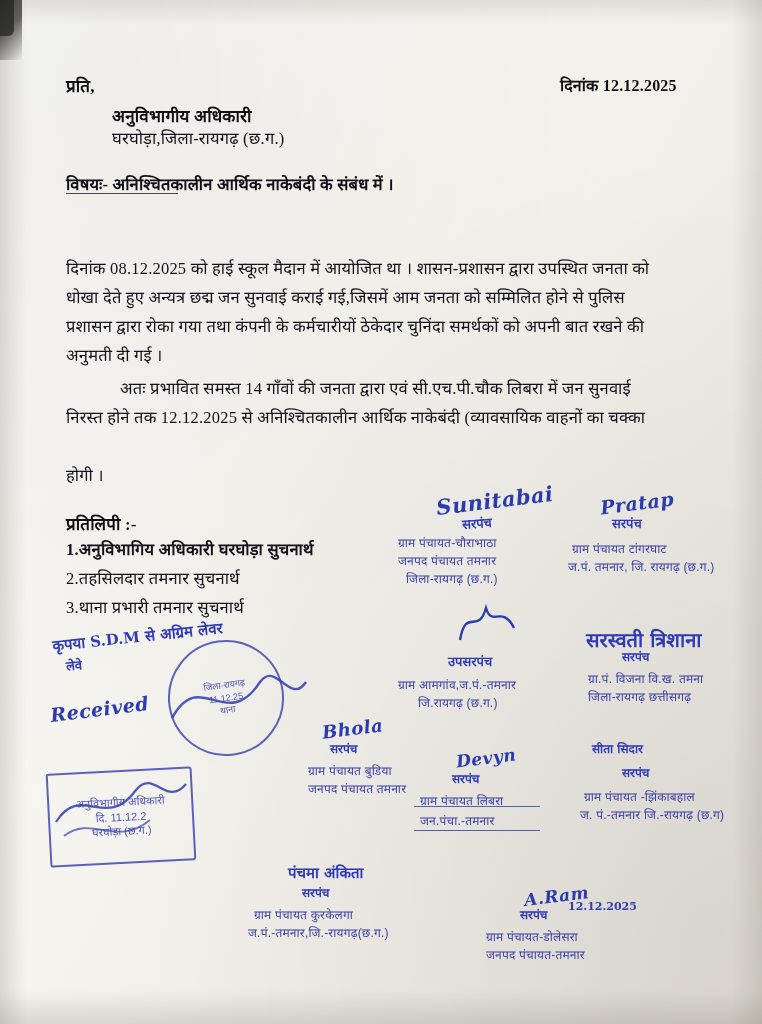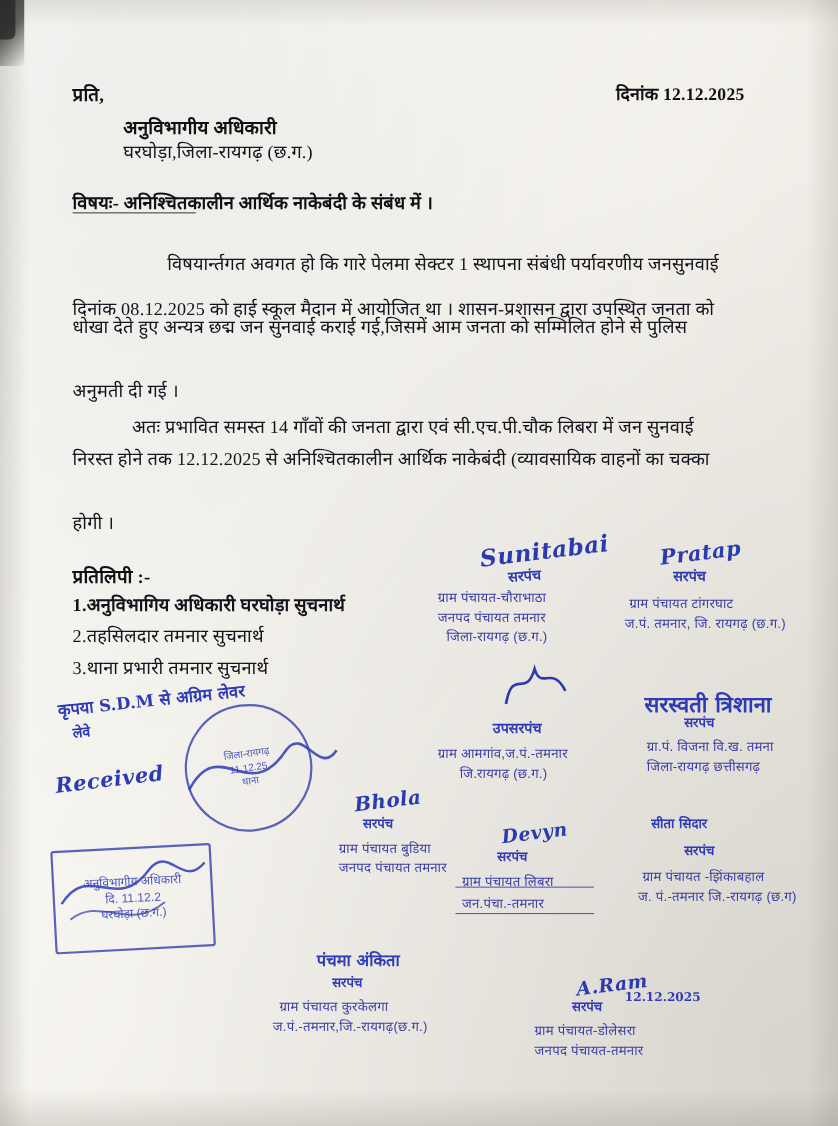--- a/index.html
+++ b/index.html
@@ -123,23 +123,23 @@
 
   <div class="txt date" style="left:560px;top:74px;">दिनांक 12.12.2025</div>
 
   <div class="txt heading" style="left:66px;top:74px;">प्रति,</div>
   <div class="txt heading" style="left:112px;top:104px;">अनुविभागीय अधिकारी</div>
   <div class="txt body-line" style="left:112px;top:130px;">घरघोड़ा,जिला-रायगढ़ (छ.ग.)</div>
 
   <div class="txt subject" style="left:66px;top:172px;">विषयः- अनिश्चितकालीन आर्थिक नाकेबंदी के संबंध में ।</div>
   <div class="underline-sub" style="left:66px;top:193px;width:112px;"></div>
 
-  <div class="txt body-line" style="left:152px;top:231px;">विषयार्न्तगत अवगत हो कि गारे पेलमा सेक्टर 1 स्थापना संबंधी पर्यावरणीय जनसुनवाई</div>
-  <div class="txt body-line" style="left:66px;top:272px;">दिनांक 08.12.2025 को हाई स्कूल मैदान में आयोजित था । शासन-प्रशासन द्वारा उपस्थित जनता को</div>
+  <div class="txt body-line" style="left:66px;top:260px;">दिनांक 08.12.2025 को हाई स्कूल मैदान में आयोजित था । शासन-प्रशासन द्वारा उपस्थित जनता को</div>
   <div class="txt body-line" style="left:66px;top:289px;">धोखा देते हुए अन्यत्र छद्म जन सुनवाई कराई गई,जिसमें आम जनता को सम्मिलित होने से पुलिस</div>
+  <div class="txt body-line" style="left:66px;top:318px;">प्रशासन द्वारा रोका गया तथा कंपनी के कर्मचारीयों ठेकेदार चुनिंदा समर्थकों को अपनी बात रखने की</div>
   <div class="txt body-line" style="left:66px;top:347px;">अनुमती दी गई ।</div>
 
   <div class="txt body-line" style="left:120px;top:380px;">अतः प्रभावित समस्त 14 गाँवों की जनता द्वारा एवं सी.एच.पी.चौक लिबरा में जन सुनवाई</div>
   <div class="txt body-line" style="left:66px;top:409px;">निरस्त होने तक 12.12.2025 से अनिश्चितकालीन आर्थिक नाकेबंदी (व्यावसायिक वाहनों का चक्का</div>
   <div class="txt body-line" style="left:66px;top:467px;">होगी ।</div>
 
   <div class="txt heading" style="left:66px;top:512px;">प्रतिलिपी :-</div>
   <div class="txt body-line" style="left:66px;top:541px;font-weight:bold;">1.अनुविभागिय अधिकारी घरघोड़ा सुचनार्थ</div>
   <div class="txt body-line" style="left:66px;top:570px;">2.तहसिलदार तमनार सुचनार्थ</div>
   <div class="txt body-line" style="left:66px;top:599px;">3.थाना प्रभारी तमनार सुचनार्थ</div>

